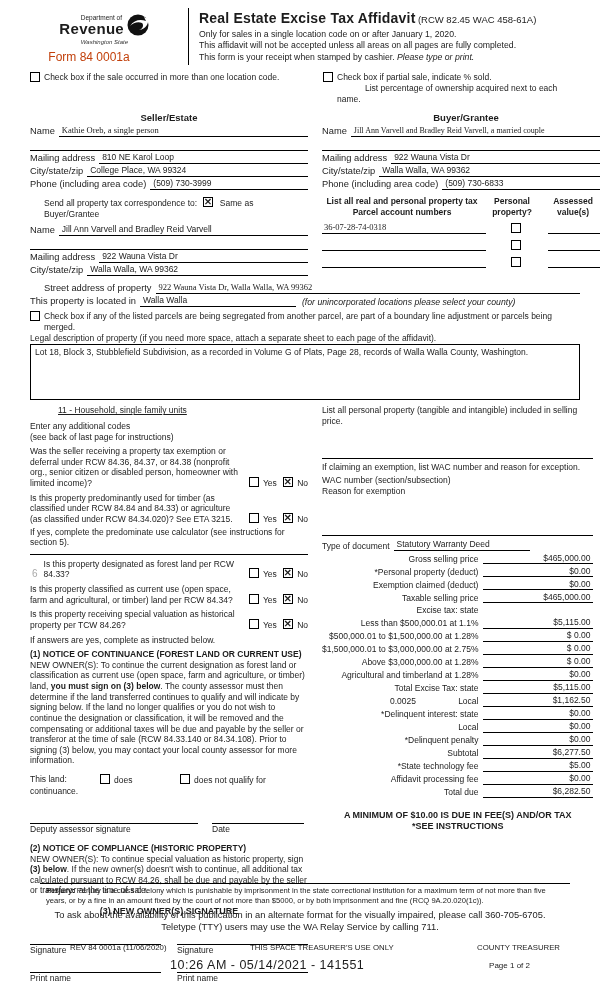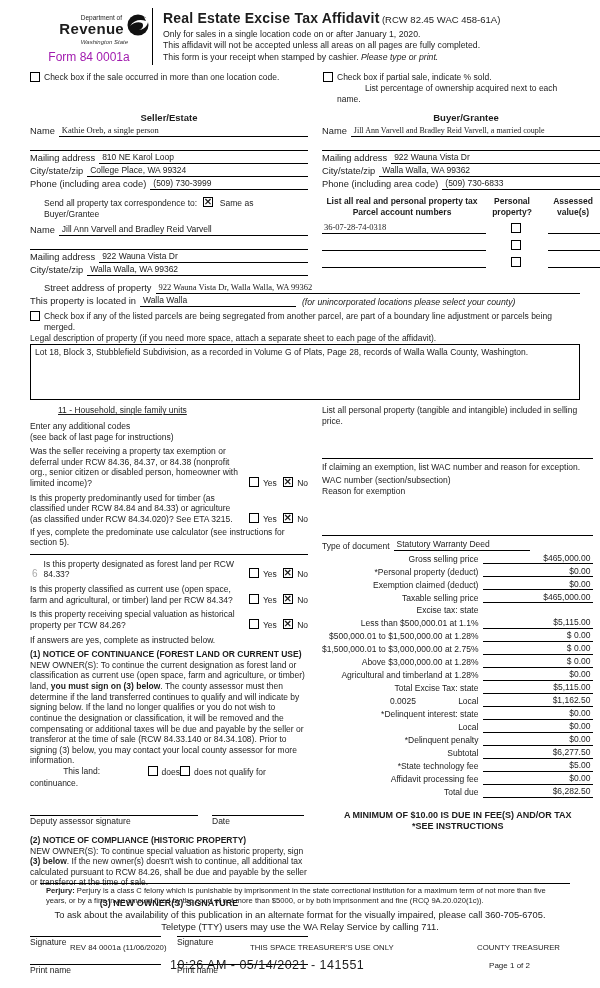--- a/index.html
+++ b/index.html
@@ -4,27 +4,27 @@
 <style>
   html,body{margin:0;padding:0;background:#e8e8e8;}
   .page{width:600px;height:988px;background:#fff;position:relative;margin:0 auto;
         font-family:"Liberation Sans",sans-serif;font-size:8.5px;color:#1c1c1c;
         box-sizing:border-box;padding:8px 20px 0 30px;overflow:hidden;line-height:1.25;}
   .serif{font-family:"Liberation Serif",serif;}
   .hand{font-family:"DejaVu Serif",serif;font-style:italic;letter-spacing:1px;}
   b,.b{font-weight:bold;}
   .i{font-style:italic;}
   
-  .hdr{display:flex;align-items:stretch;}
+  .hdr{display:flex;align-items:stretch;gap:36px;}
   .logoblk{width:118px;text-align:center;padding-top:6px;flex-shrink:0;}
   .logo-top{font-size:6.5px;text-align:right;padding-right:26px;}
   .logo-rev{font-size:15px;font-weight:bold;letter-spacing:0.3px;margin-top:-2px;text-align:right;padding-right:24px;position:relative;}
   .logo-swirl{position:absolute;right:-2px;top:-7px;}
   .logo-ws{font-size:6px;font-style:italic;text-align:right;padding-right:20px;color:#333;}
-  .formno{font-size:12px;margin-top:4px;color:#a21caf;}
+  .formno{font-size:12px;margin-top:4px;color:#c2410c;}
   .titleblk{border-left:1.5px solid #000;padding-left:10px;margin-left:4px;padding-top:2px;}
   .title{font-size:14px;font-weight:bold;letter-spacing:0.2px;}
   .titleref{font-size:9.5px;font-weight:normal;}
   .hnote{font-size:8.7px;margin-top:1px;}
   
   .cb{display:inline-block;width:8px;height:8px;border:1px solid #000;position:relative;
       vertical-align:-1px;margin-right:4px;flex-shrink:0;background:#fff;}
   .cb.checked::after{content:"\2715";position:absolute;left:-0.5px;top:-2px;font-size:9.5px;font-weight:bold;}
   .cbrow{display:flex;margin-top:7px;}
   .cbrow>div{display:flex;width:50%;}
@@ -240,21 +240,21 @@
       <div class="q">
         <span class="qt">Is this property receiving special valuation as historical property per TCW 84.26?</span>
         <span class="yn"><span class="cb"></span><span>Yes</span>
           <span class="cb checked" style="margin-left:4px"></span><span>No</span></span>
       </div>
       <div style="margin-top:4px">If answers are yes, complete as instructed below.</div>
 
       <div class="b" style="margin-top:4px">(1) NOTICE OF CONTINUANCE (FOREST LAND OR CURRENT USE)</div>
       <div><span>NEW OWNER(S): To continue the current designation as forest land or classification as current use (open space, farm and agriculture, or timber) land, </span><b>you must sign on (3) below</b><span>. The county assessor must then determine if the land transferred continues to qualify and will indicate by signing below. If the land no longer qualifies or you do not wish to continue the designation or classification, it will be removed and the compensating or additional taxes will be due and payable by the seller or transferor at the time of sale (RCW 84.33.140 or 84.34.108). Prior to signing (3) below, you may contact your local county assessor for more information.</span></div>
 
-      <div style="display:flex;margin-top:0;text-align:right;">
+      <div style="display:flex;margin-top:8px;">
         <span style="width:70px">This land:</span>
         <span style="width:80px"><span class="cb"></span><span>does</span></span>
         <span><span class="cb"></span><span>does not qualify for</span></span>
       </div>
       <div>continuance.</div>
 
       <div style="display:flex;margin-top:14px;">
         <div style="width:168px">
           <div class="blank"></div>
           <div>Deputy assessor signature</div>

